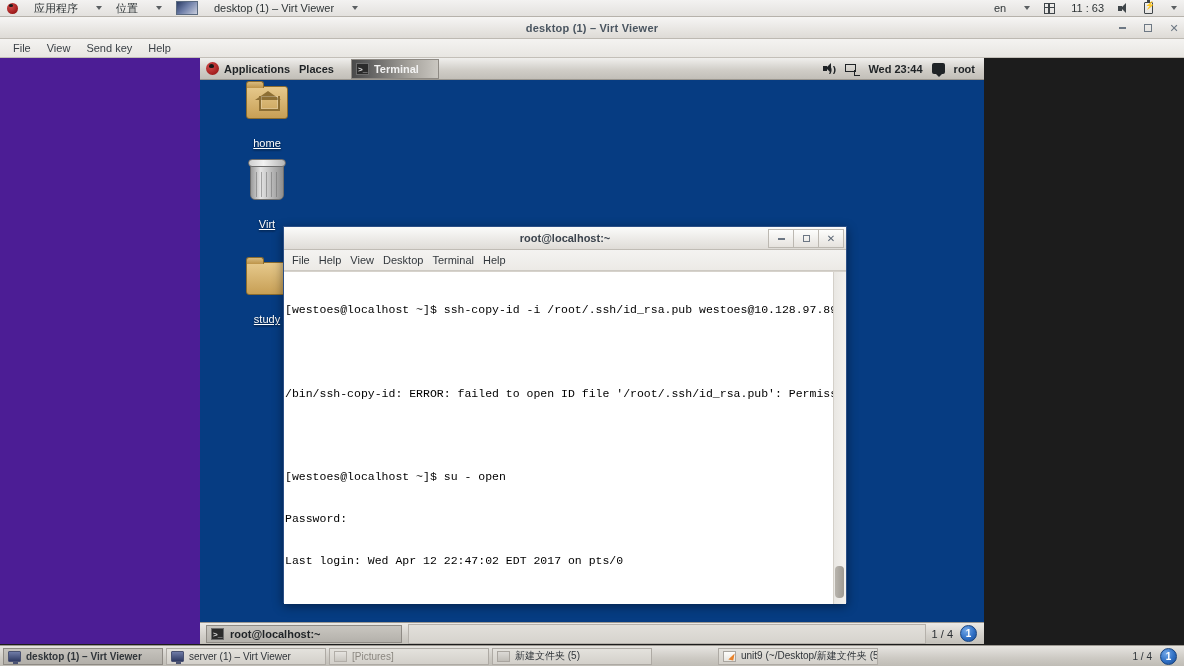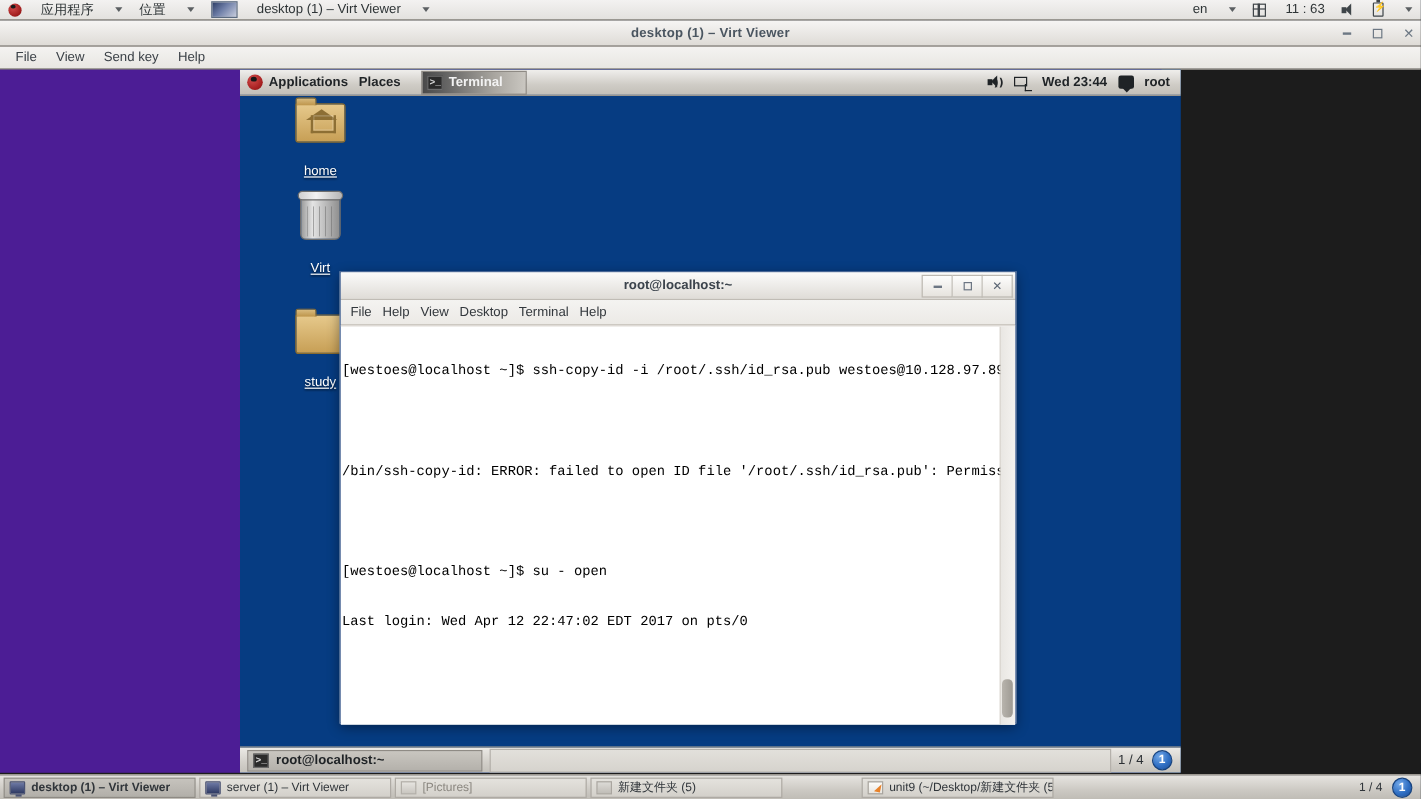--- a/index.html
+++ b/index.html
@@ -366,20 +366,21 @@
             <div class="mi">Terminal</div>
             <div class="mi">Help</div>
           </div>
           <div class="term-body">
             <div class="term-text">
               <div class="ln">[westoes@localhost ~]$ ssh-copy-id -i /root/.ssh/id_rsa.pub westoes@10.128.97.89</div>
               <div class="ln"></div>
               <div class="ln">/bin/ssh-copy-id: ERROR: failed to open ID file '/root/.ssh/id_rsa.pub': Permiss</div>
               <div class="ln"></div>
               <div class="ln">[westoes@localhost ~]$ su - open</div>
+              <div class="ln">Password:</div>
               <div class="ln">Last login: Wed Apr 12 22:47:02 EDT 2017 on pts/0</div>
               
               
               
               
               
               
               
               
               

